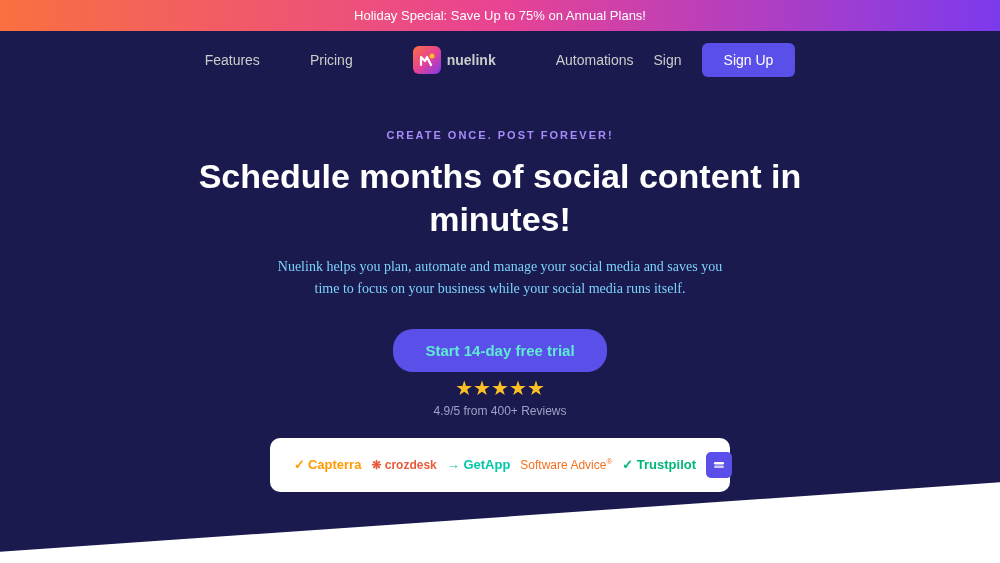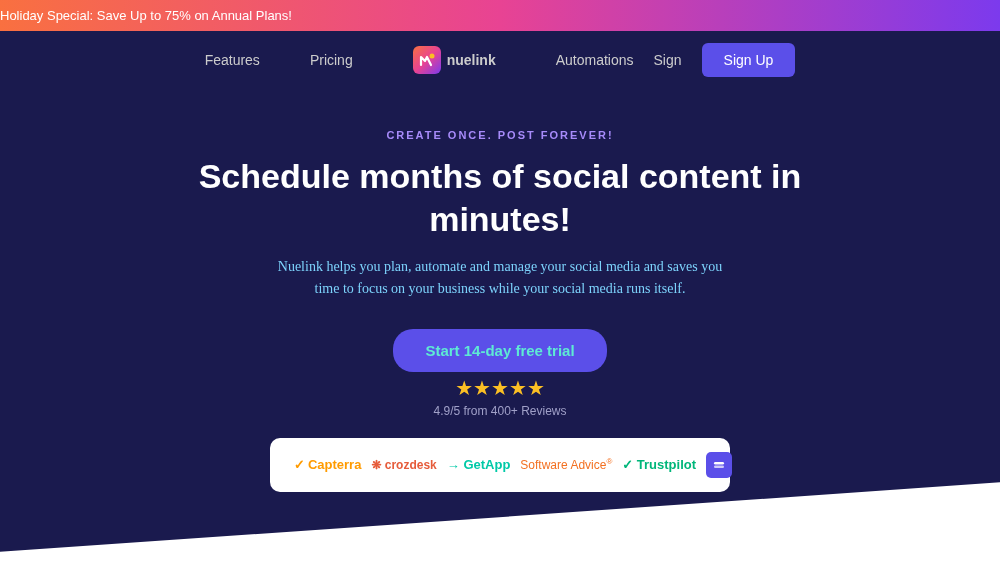--- a/index.html
+++ b/index.html
@@ -2,20 +2,21 @@
 <html><head>
   <meta charset="utf-8">
   <style>
     * { margin: 0; padding: 0; box-sizing: border-box; }
     body { font-family: -apple-system, BlinkMacSystemFont, 'Segoe UI', sans-serif; width: 1000px; height: 563px; overflow: hidden; }
 
     
     .top-banner {
       background: linear-gradient(90deg, #f97040, #e84393, #7c3aed);
       color: white;
+      text-align: center;
       padding: 8px 0;
       font-size: 13px;
       font-weight: 500;
     }
 
     
     .nav {
       background: #1a1a4e;
       display: flex;
       align-items: center;

